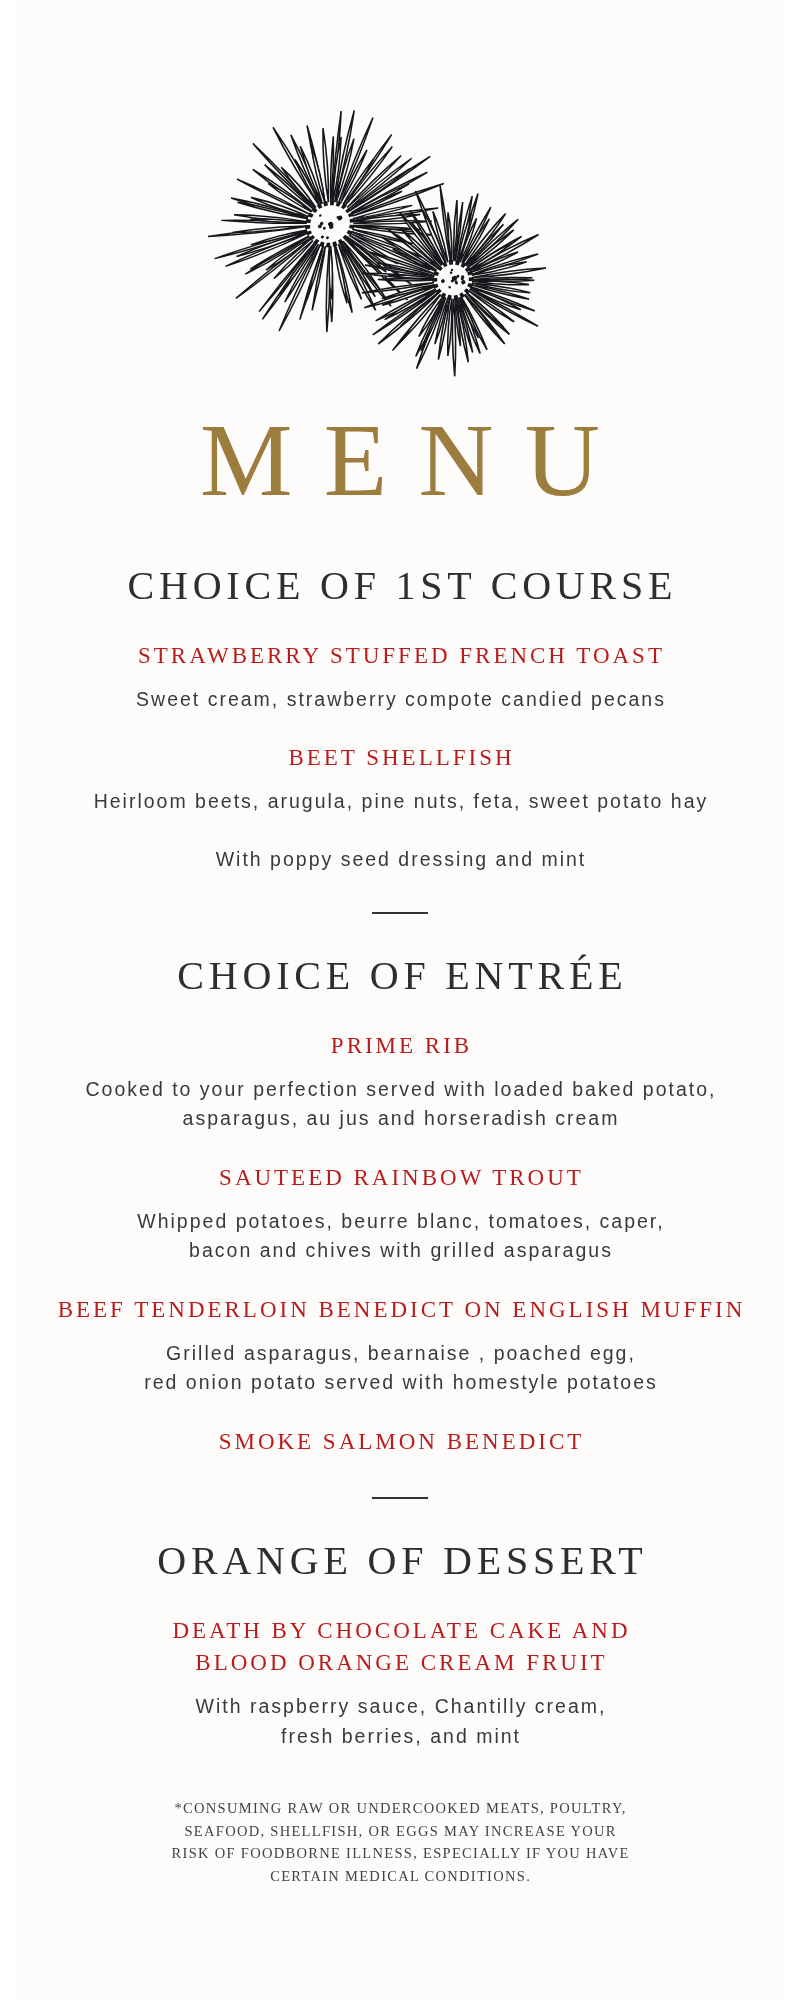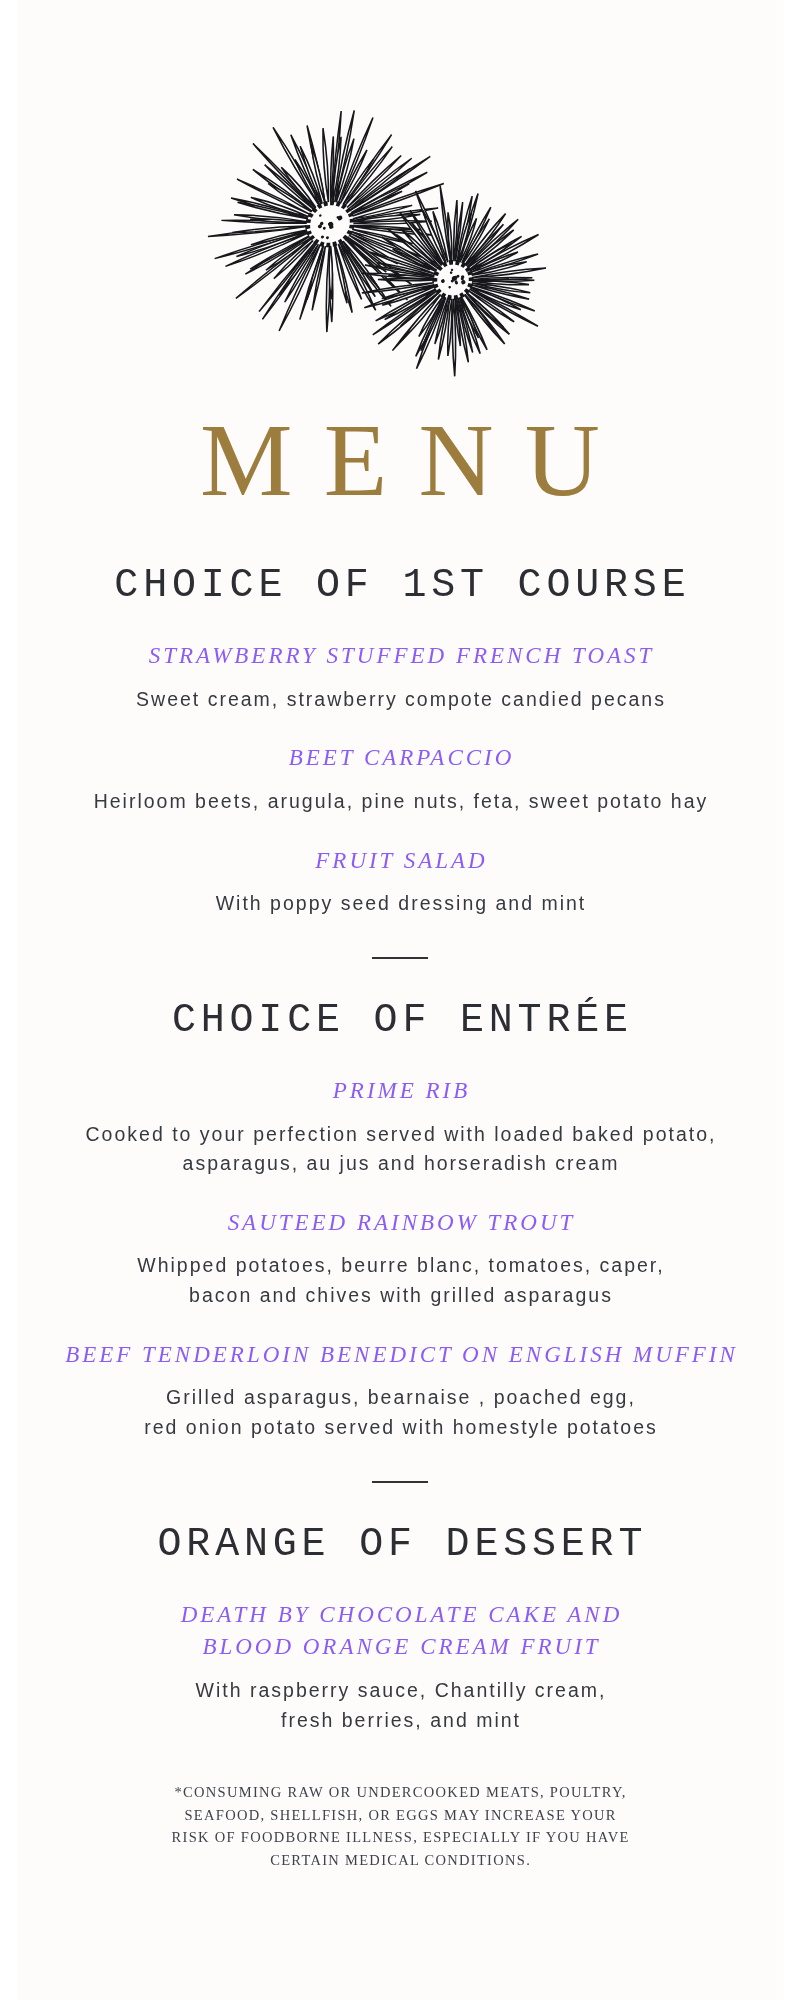--- a/index.html
+++ b/index.html
@@ -16,34 +16,34 @@
 
   .menu-title{
     margin:26px 0 0;
     font-family:"Liberation Serif",serif;font-weight:400;
     font-size:104px;line-height:1;
     letter-spacing:.30em;padding-left:.30em;
     color:#9d7d3e;
   }
   .section-title{
     margin:0;
-    font-family:Liberation Mono, monospace;font-weight:400;
+    font-family:Liberation Serif, serif;font-weight:400;
     font-size:40px;line-height:1.3;
     letter-spacing:.12em;padding-left:.12em;
     color:#2d2e33;
   }
   .first-section{margin-top:48px;}
   .items{margin-top:12px;}
   .item{margin-top:28px;}
   .item-name{
     margin:12px;
     font-family:"Liberation Serif",serif;font-weight:400;
     font-size:23px;line-height:1.42;
     letter-spacing:.13em;padding-left:.13em;
-    color:#8b5cf6;white-space:pre-line;font-style:italic;
+    color:#b91c1c;white-space:pre-line;
   }
   .item-desc{
     margin:5px 0 0;
     font-family:"Liberation Sans",sans-serif;font-weight:300;
     font-size:19.5px;line-height:1.52;
     letter-spacing:2px;padding-left:2px;
     color:#36393f;white-space:pre-line;
   }
   .divider{
     width:56px;height:0;border:none;border-top:2px solid #333337;
@@ -260,25 +260,24 @@
   <h1 class="menu-title">MENU</h1>
 
   <section class="section first-section">
     <h2 class="section-title">CHOICE OF 1ST COURSE</h2>
     <div class="items">
       <div class="item">
         <h3 class="item-name">STRAWBERRY STUFFED FRENCH TOAST</h3>
         <p class="item-desc">Sweet cream, strawberry compote candied pecans</p>
       </div>
       <div class="item">
-        <h3 class="item-name">BEET CARPACCIO</h3>
+        <h3 class="item-name">BEET SHELLFISH</h3>
         <p class="item-desc">Heirloom beets, arugula, pine nuts, feta, sweet potato hay</p>
       </div>
       <div class="item">
-        <h3 class="item-name">FRUIT SALAD</h3>
         <p class="item-desc">With poppy seed dressing and mint</p>
       </div>
     </div>
   </section>
 
   <hr class="divider">
 
   <section class="section">
     <h2 class="section-title">CHOICE OF ENTRÉE</h2>
     <div class="items">
@@ -291,20 +290,21 @@
         <h3 class="item-name">SAUTEED RAINBOW TROUT</h3>
         <p class="item-desc">Whipped potatoes, beurre blanc, tomatoes, caper,
 bacon and chives with grilled asparagus</p>
       </div>
       <div class="item">
         <h3 class="item-name">BEEF TENDERLOIN BENEDICT ON ENGLISH MUFFIN</h3>
         <p class="item-desc">Grilled asparagus, bearnaise , poached egg,
 red onion potato served with homestyle potatoes</p>
       </div>
       <div class="item">
+        <h3 class="item-name">SMOKE SALMON BENEDICT</h3>
       </div>
     </div>
   </section>
 
   <hr class="divider">
 
   <section class="section">
     <h2 class="section-title">ORANGE OF DESSERT</h2>
     <div class="items">
       <div class="item">

